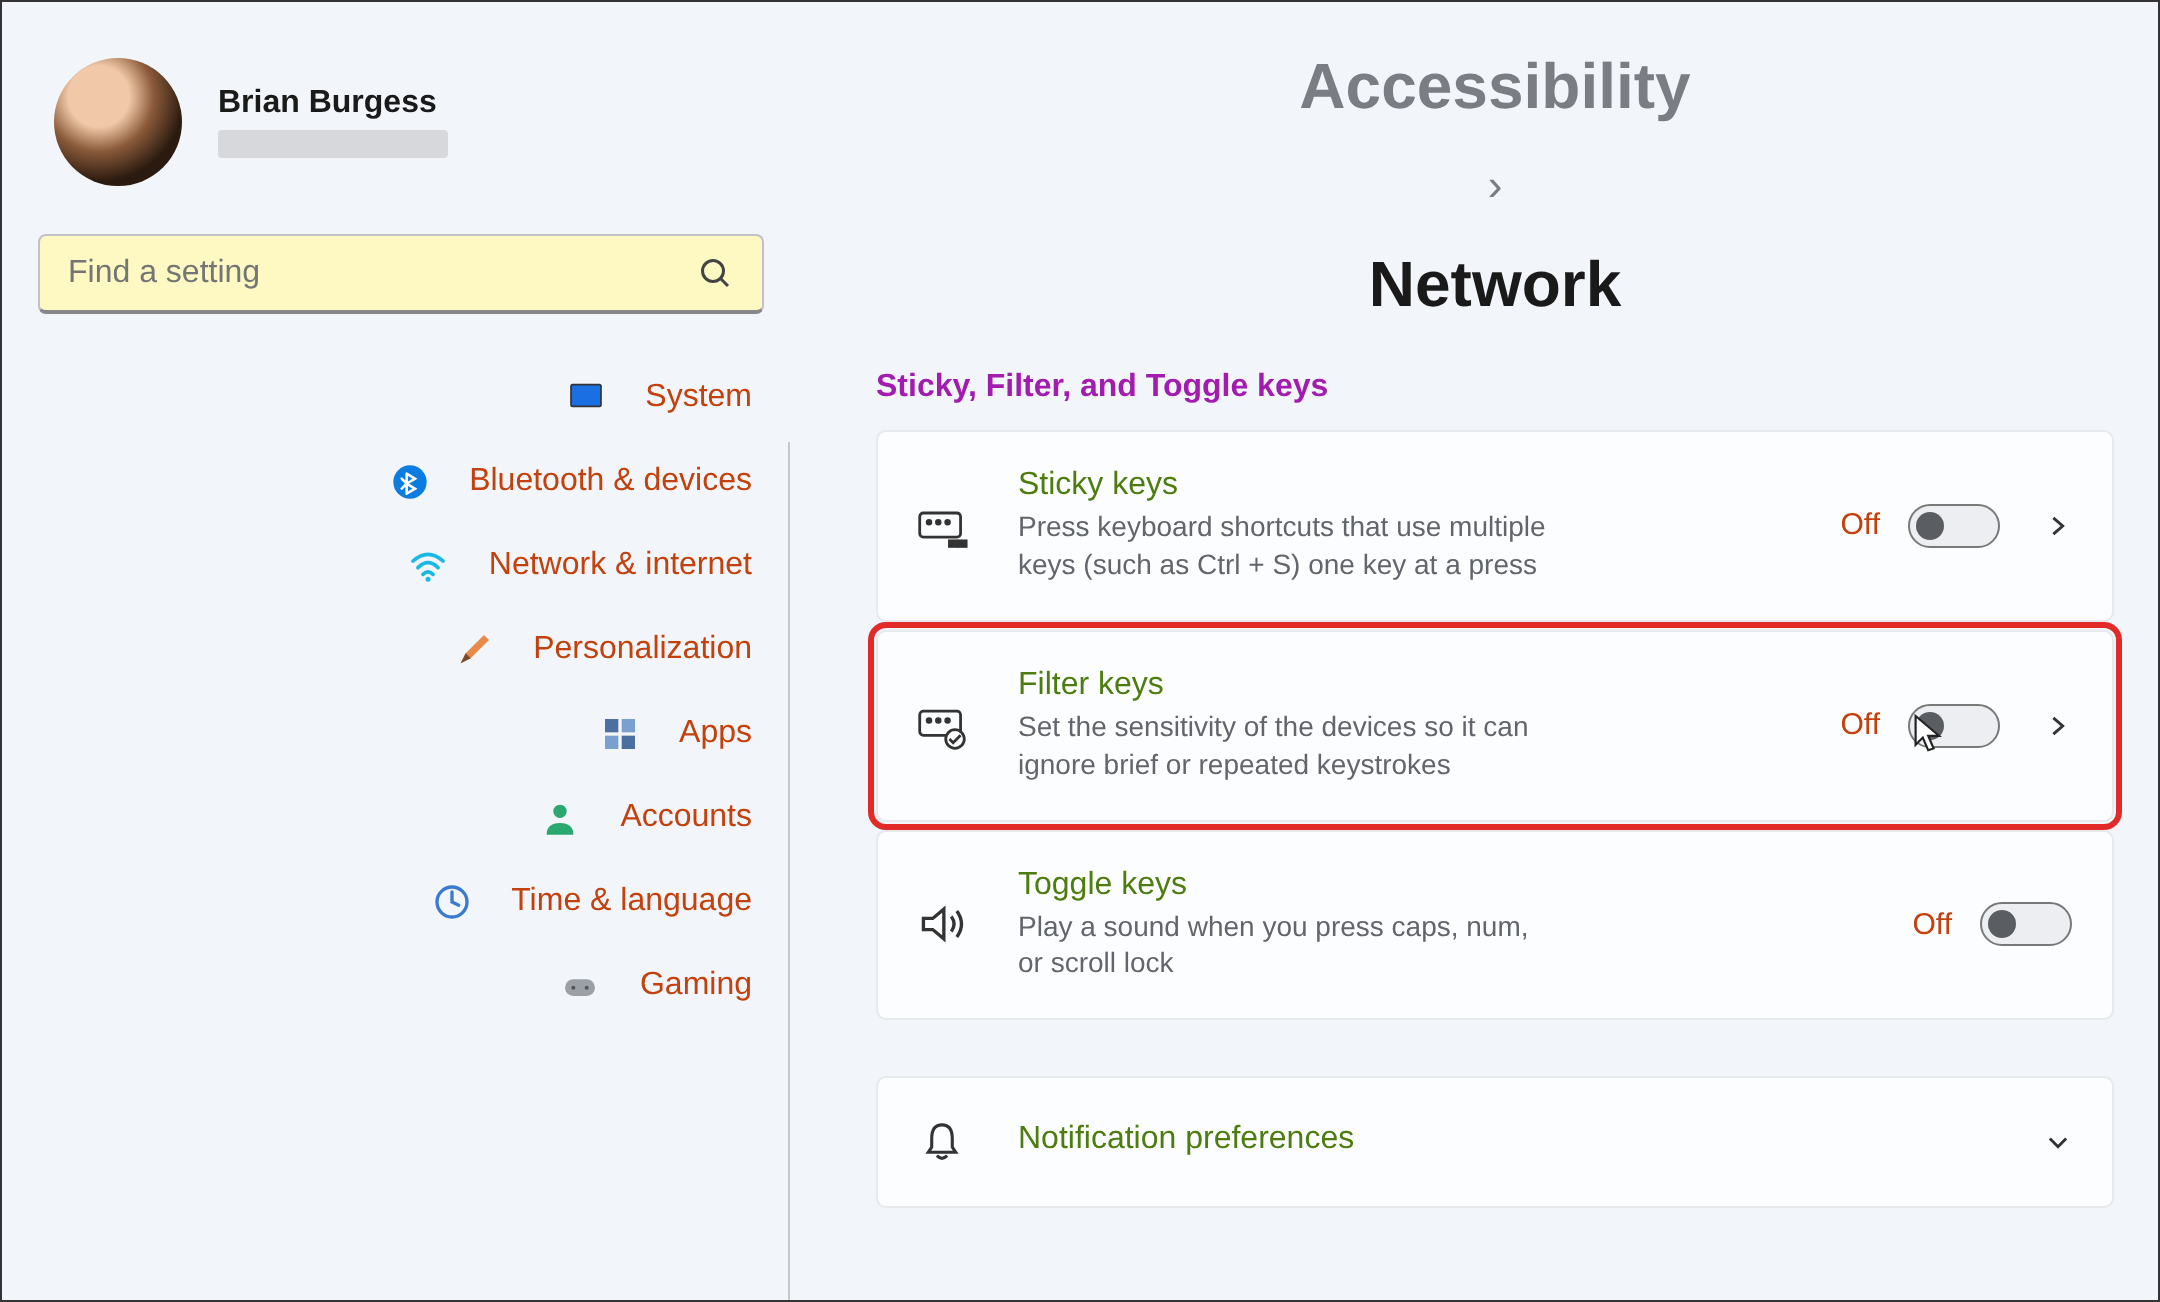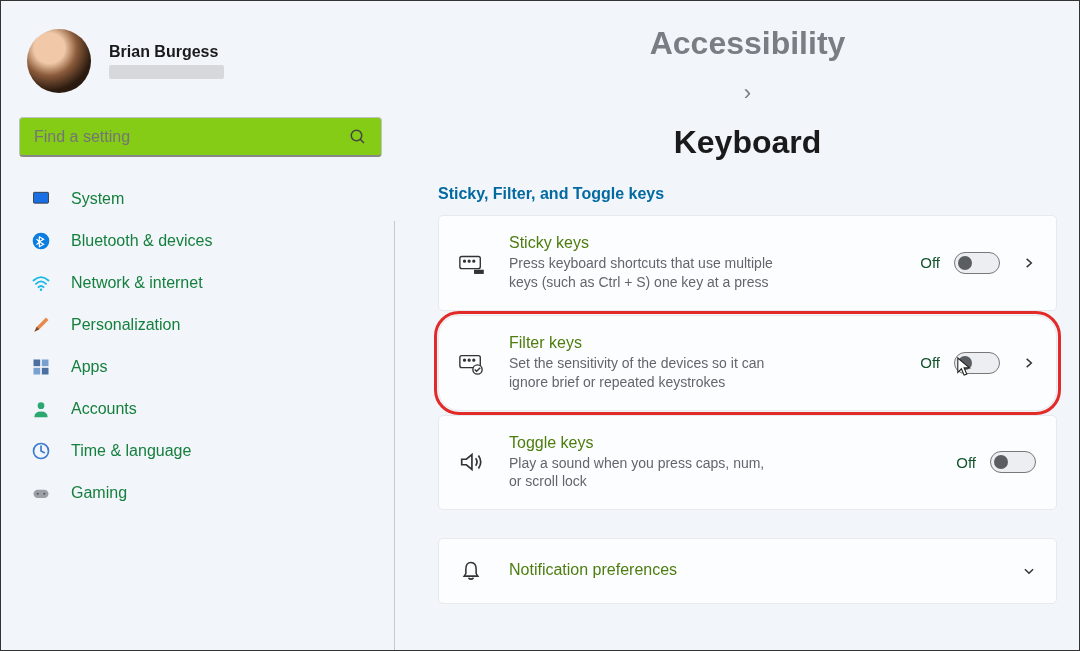--- a/index.html
+++ b/index.html
@@ -39,39 +39,40 @@
     .profile-name { font-size: 16px; font-weight: 600; color: #1a1a1a; }
     .profile-email {
       width: 115px; height: 14px;
       background: #d6d8dc; border-radius: 2px;
     }
     .search-box {
       display: flex; align-items: center;
       border: 1px solid #c0c2c6;
       border-bottom: 2px solid #888;
       border-radius: 4px;
-      background: #84cc16;
+      background: #fef9c3;
       height: 40px;
       padding: 0 14px;
       margin: 4px 6px 22px 0;
     }
     .search-box input {
       flex: 1; border: none; outline: none; background: transparent;
       font-size: 16px; color: #555;
     }
     .search-icon { width: 18px; height: 18px; }
 
     .nav { display: flex; flex-direction: column; gap: 2px; }
     .nav-item {
       display: flex; align-items: center; gap: 20px;
       padding: 10px 12px;
       border-radius: 4px;
       cursor: pointer;
       font-size: 16px;
-      color: #15803d;
+      color: #c2410c;
+      justify-content: flex-end;
     }
     .nav-icon { width: 20px; height: 20px; display: flex; align-items: center; justify-content: center; }
 
     .nav-divider {
       position: absolute;
       left: 393px;
       top: 220px;
       bottom: 0;
       width: 1px;
       background: #c8c8c8;
@@ -87,55 +88,54 @@
     .breadcrumb {
       display: flex; align-items: center; gap: 18px;
       margin-bottom: 24px;
       flex-direction: column;
     }
     .bc-parent { font-size: 32px; font-weight: 600; color: #7a7e84; }
     .bc-sep { font-size: 22px; color: #7a7e84; }
     .bc-current { font-size: 32px; font-weight: 600; color: #1a1a1a; }
 
     .section-header {
-      font-size: 16px; font-weight: 600; color: #0369a1;
+      font-size: 16px; font-weight: 600; color: #a21caf;
       margin-bottom: 12px;
     }
 
     .card {
       background: #fcfdfe;
       border: 1px solid #e7e9ec;
       border-radius: 5px;
       margin-bottom: 4px;
       display: flex;
       align-items: center;
       padding: 18px 20px 18px 18px;
       gap: 18px;
       position: relative;
     }
     .card.highlighted {
       outline: 3px solid #e22b28;
       outline-offset: 1px;
       z-index: 2;
-      border-radius: 21px;
     }
     .card-icon {
       width: 28px; height: 28px;
       display: flex; align-items: center; justify-content: center;
       flex-shrink: 0;
       margin-right: 6px;
     }
     .card-body { flex: 1; min-width: 0; }
     .card-title { font-size: 16px; color: #4d7c0f; margin-bottom: 2px; }
     .card-desc { font-size: 14px; color: #62666c; max-width: 270px; line-height: 1.35; }
     .card-right {
       display: flex; align-items: center; gap: 14px;
       flex-shrink: 0;
     }
-    .toggle-label { font-size: 15px; color: #14532d; }
+    .toggle-label { font-size: 15px; color: #c2410c; }
     .toggle {
       width: 46px; height: 22px;
       border: 1px solid #787878;
       border-radius: 12px;
       background: #eceef1;
       position: relative;
     }
     .toggle::after {
       content: "";
       position: absolute;
@@ -253,21 +253,21 @@
       </div>
     </div>
 
     <div class="nav-divider"></div>
   </div>
 
   <div class="main">
     <div class="breadcrumb">
       <span class="bc-parent">Accessibility</span>
       <span class="bc-sep">›</span>
-      <span class="bc-current">Keyboard</span>
+      <span class="bc-current">Network</span>
     </div>
 
     <div class="section-header">Sticky, Filter, and Toggle keys</div>
 
     <div class="card">
       <div class="card-icon">
         <svg viewBox="0 0 28 28" width="26" height="26" fill="none" stroke="#333" stroke-width="1.5">
           <rect x="2" y="7" width="22" height="13" rx="2"></rect>
           <circle cx="7" cy="12" r="1" fill="#333"></circle>
             <circle cx="12" cy="12" r="1" fill="#333"></circle>

